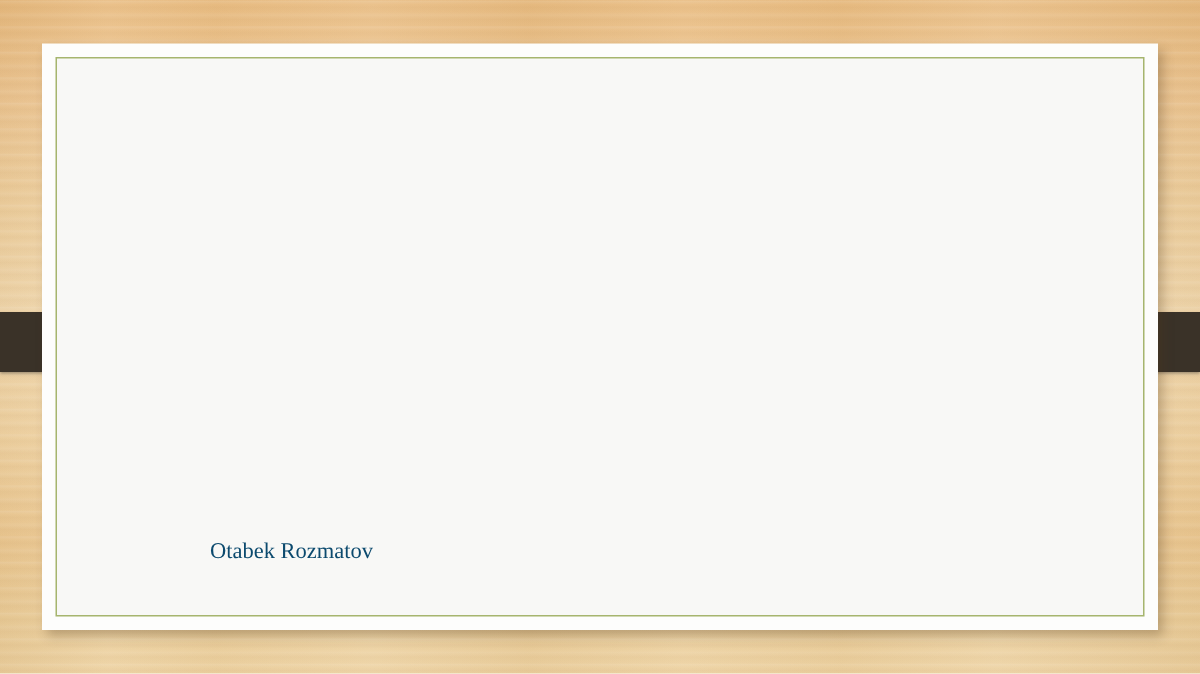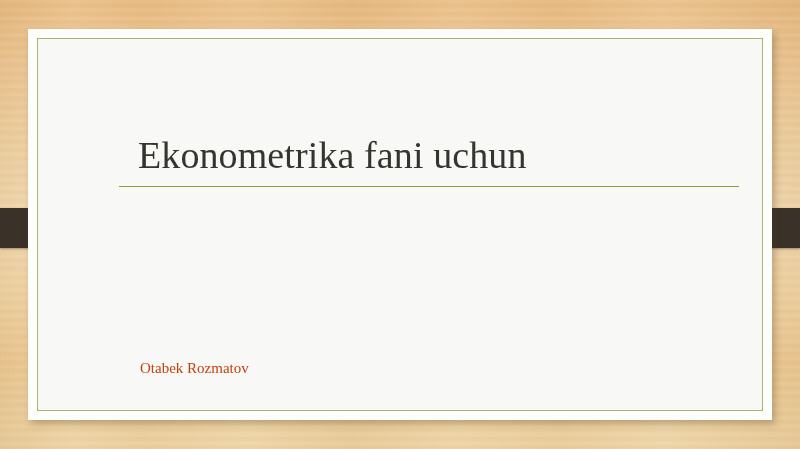--- a/index.html
+++ b/index.html
@@ -121,41 +121,37 @@
     background: #8d9b3f;
   }
 
   
   .slide-subtitle {
     position: absolute;
     left: 112px;
     top: 331px;
     font-family: "Liberation Serif", serif;
     font-size: 15px;
-    color: #c2410c;
+    color: #0c4a6e;
     margin: 0;
     font-weight: normal;
     white-space: nowrap;
   }
 </style>
 </head>
 <body>
 
 <div class="slide-stage">
 
   <div class="wood-grain"></div>
   <div class="wood-grain-2"></div>
 
   <div class="ribbon ribbon-left"></div>
   <div class="ribbon ribbon-right"></div>
 
   <div class="slide-card">
     <div class="card-inner-border"></div>
 
-    <div class="title-block">
-      <h1 class="slide-title">Ekonometrika fani uchun</h1>
-      <div class="title-rule"></div>
-    </div>
 
     <p class="slide-subtitle">Otabek Rozmatov</p>
   </div>
 
 </div>
 
 </body></html>

